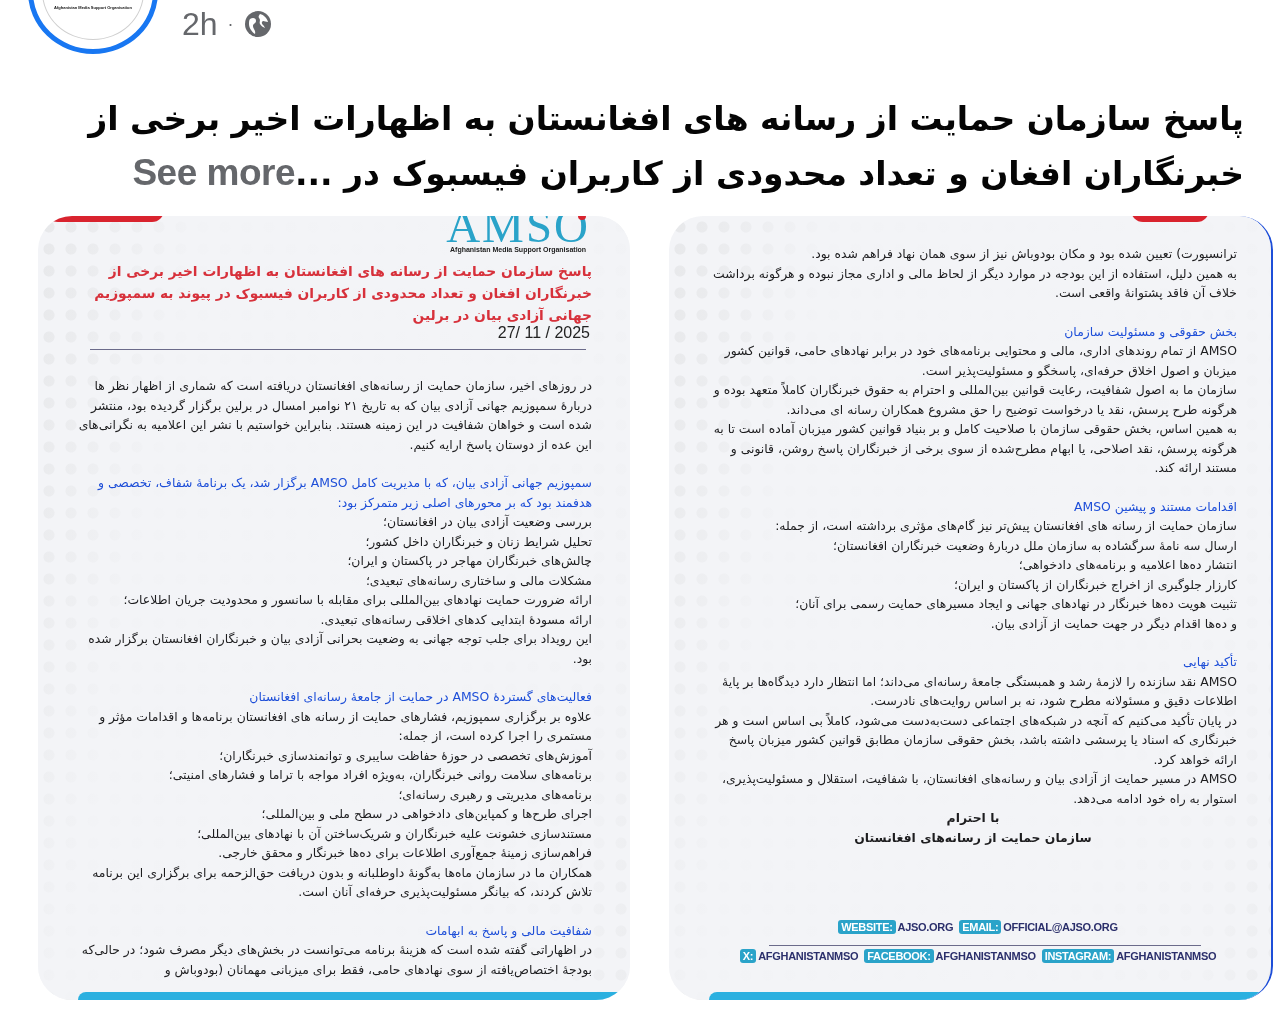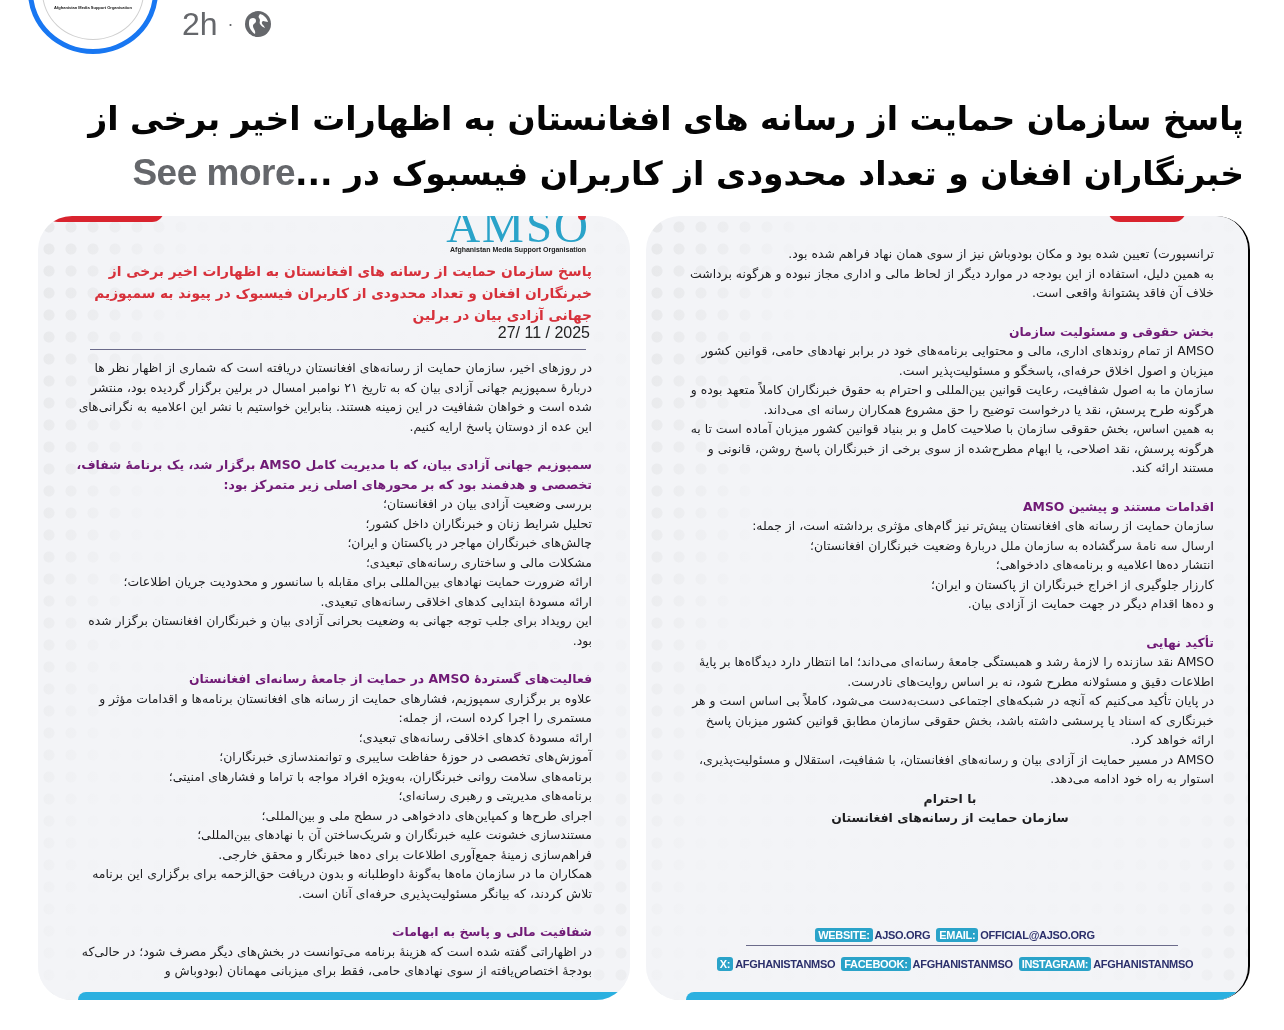--- a/index.html
+++ b/index.html
@@ -14,21 +14,21 @@
   .meta .dot { font-size: 18px; }
   .globe { width: 28px; height: 28px; }
 
   
   .post-text { position: absolute; left: 40px; right: 40px; top: 92px; direction: rtl; text-align: right; font-family: "DejaVu Sans", sans-serif; font-size: 33px; line-height: 54px; font-weight: bold; color: #050505; letter-spacing: -0.5px; }
   .see-more { color: #65676b; font-family: "Liberation Sans", sans-serif; font-weight: bold; font-size: 37px; }
 
   
   .card { position: absolute; top: 216px; height: 784px; background: #f3f4f7; border-radius: 34px; overflow: hidden; }
   .card-left { left: 38px; width: 592px; }
-  .card-right { left: 646px; width: 604px; border-right: 2px solid #000000; }
+  .card-right { left: 669px; width: 604px; border-right: 2px solid #1d4ed8; }
   .card::before { content: ""; position: absolute; inset: 0;
     background-image: radial-gradient(circle, rgba(150,150,150,0.22) 5px, transparent 6px);
     background-size: 22px 22px; opacity: 0.6; pointer-events: none; }
   .card .fade { position: absolute; inset: 0; background: linear-gradient(100deg, rgba(243,244,247,0) 0%, rgba(243,244,247,0.92) 22%, rgba(243,244,247,0.98) 60%, rgba(243,244,247,0.85) 90%, rgba(243,244,247,0.4) 100%); pointer-events: none; }
   .red-tab { position: absolute; top: -8px; height: 14px; background: #d9232e; border-radius: 0 0 12px 12px; }
   .card-left .red-tab { left: 8px; width: 118px; }
   .card-right .red-tab { right: 62px; width: 78px; }
   .blue-bar { position: absolute; bottom: 0; left: 40px; right: 0; height: 8px; background: #2bb0e0; border-radius: 8px 8px 0 0; }
 
   .content { position: absolute; direction: rtl; text-align: right; font-family: "DejaVu Sans", sans-serif; font-size: 12.4px; line-height: 19.5px; color: #1d1d1f; }
@@ -37,26 +37,26 @@
 
   .logo { position: absolute; right: 40px; top: -10px; text-align: center; direction: ltr; }
   .logo-mark { font-family: "Liberation Serif", serif; font-size: 47px; color: #2aa3c9; line-height: 40px; letter-spacing: 2px; position: relative; }
   .logo-mark .reddot { position: absolute; right: 4px; top: 6px; width: 8px; height: 8px; background: #d9232e; border-radius: 50%; }
   .logo-sub { font-family: "Liberation Sans", sans-serif; font-size: 7px; font-weight: bold; color: #222; }
 
   .doc-title { position: absolute; left: 20px; right: 38px; top: 44px; direction: rtl; text-align: right; font-family: "DejaVu Sans", sans-serif; font-weight: bold; color: #d7313b; font-size: 13.8px; line-height: 22px; }
   .doc-date { position: absolute; right: 40px; top: 108px; font-family: "Liberation Sans", sans-serif; font-size: 16px; color: #222; direction: ltr; }
   .doc-rule { position: absolute; left: 52px; right: 44px; top: 133px; height: 1px; background: #6b6b8a; }
 
-  .sec-head { font-weight: bold; color: #701a75; }
+  .sec-head { font-weight: normal; color: #1d4ed8; }
   .gap { height: 19px; }
   .center { text-align: center; font-weight: bold; }
 
   .footer { position: absolute; left: 30px; right: 30px; bottom: 30px; font-family: "Liberation Sans", sans-serif; font-size: 11px; font-weight: bold; color: #2b2f6b; text-align: center; letter-spacing: -0.3px; }
-  .footer-row { display: flex; justify-content: center; gap: 6px; align-items: flex-end; height: 20px; padding-left: 16px; }
+  .footer-row { display: flex; justify-content: center; gap: 6px; align-items: flex-start; height: 20px; padding-left: 16px; }
   .footer-rule { height: 1px; background: #6b6b8a; margin: 4px 40px 4px 70px; }
   .tag { background: #2aa3c9; color: #fff; padding: 1px 3px; border-radius: 3px; margin-right: 2px; }
 </style>
 </head>
 <body>
 
 <div class="avatar-wrap">
   <div class="avatar-inner"></div>
   <div class="avatar-caption">Afghanistan Media Support Organisation</div>
 </div>
@@ -78,35 +78,34 @@
   <div class="fade"></div>
   <div class="red-tab"></div>
   <div class="logo">
     <div class="logo-mark"><span>AMSO</span><span class="reddot"></span></div>
     <div class="logo-sub">Afghanistan Media Support Organisation</div>
   </div>
   <div class="doc-title">پاسخ سازمان حمایت از رسانه های افغانستان  به اظهارات اخیر برخی از خبرنگاران افغان و تعداد محدودی از کاربران فیسبوک در پیوند به سمپوزیم جهانی آزادی بیان در برلین</div>
   <div class="doc-date">27/ 11 / 2025</div>
   <div class="doc-rule"></div>
 
-  <div class="content" style="top:142px;">
+  <div class="content" style="top:160px;">
     <div>در روزهای اخیر، سازمان حمایت از رسانه‌های افغانستان دریافته است که شماری از اظهار نظر ها دربارهٔ سمپوزیم جهانی آزادی بیان که به تاریخ ۲۱ نوامبر امسال در برلین برگزار گردیده بود، منتشر شده است و خواهان شفافیت در این زمینه هستند. بنابراین خواستیم با نشر این اعلامیه به نگرانی‌های این عده از دوستان پاسخ ارایه کنیم.</div>
     <div class="gap"></div>
     <div class="sec-head">سمپوزیم جهانی آزادی بیان، که با مدیریت کامل AMSO برگزار شد، یک برنامهٔ شفاف، تخصصی و هدفمند بود که بر محورهای اصلی زیر متمرکز بود:</div>
     <div>بررسی وضعیت آزادی بیان در افغانستان؛</div>
     <div>تحلیل شرایط زنان و خبرنگاران داخل کشور؛</div>
     <div>چالش‌های خبرنگاران مهاجر در پاکستان و ایران؛</div>
     <div>مشکلات مالی و ساختاری رسانه‌های تبعیدی؛</div>
     <div>ارائه ضرورت حمایت نهادهای بین‌المللی برای مقابله با سانسور و محدودیت جریان اطلاعات؛</div>
     <div>ارائه مسودهٔ ابتدایی کدهای اخلاقی رسانه‌های تبعیدی.</div>
     <div>این رویداد برای جلب توجه جهانی به وضعیت بحرانی آزادی بیان و خبرنگاران افغانستان برگزار شده بود.</div>
     <div class="gap"></div>
     <div class="sec-head">فعالیت‌های گستردهٔ AMSO در حمایت از جامعهٔ رسانه‌ای افغانستان</div>
     <div>علاوه بر برگزاری سمپوزیم، فشارهای حمایت از رسانه های افغانستان  برنامه‌ها و اقدامات مؤثر و مستمری را اجرا کرده است، از جمله:</div>
-    <div>ارائه مسودهٔ کدهای اخلاقی رسانه‌های تبعیدی؛</div>
     <div>آموزش‌های تخصصی در حوزهٔ حفاظت سایبری و توانمندسازی خبرنگاران؛</div>
     <div>برنامه‌های سلامت روانی خبرنگاران، به‌ویژه افراد مواجه با تراما و فشارهای امنیتی؛</div>
     <div>برنامه‌های مدیریتی و رهبری رسانه‌ای؛</div>
     <div>اجرای طرح‌ها و کمپاین‌های دادخواهی در سطح ملی و بین‌المللی؛</div>
     <div>مستندسازی خشونت علیه خبرنگاران و شریک‌ساختن آن با نهادهای بین‌المللی؛</div>
     <div>فراهم‌سازی زمینهٔ جمع‌آوری اطلاعات برای ده‌ها خبرنگار و محقق خارجی.</div>
     <div>همکاران ما در سازمان ماه‌ها به‌گونهٔ داوطلبانه و بدون دریافت حق‌الزحمه برای برگزاری این برنامه تلاش کردند، که بیانگر مسئولیت‌پذیری حرفه‌ای آنان است.</div>
     <div class="gap"></div>
     <div class="sec-head">شفافیت مالی و پاسخ به ابهامات</div>
     <div>در اظهاراتی گفته شده است که هزینهٔ برنامه می‌توانست در بخش‌های دیگر مصرف شود؛ در حالی‌که بودجهٔ اختصاص‌یافته از سوی نهادهای حامی، فقط برای میزبانی مهمانان (بودوباش و</div>
@@ -125,20 +124,21 @@
     <div class="sec-head">بخش حقوقی و مسئولیت سازمان</div>
     <div>AMSO از تمام روندهای اداری، مالی و محتوایی برنامه‌های خود در برابر نهادهای حامی، قوانین کشور میزبان و اصول اخلاق حرفه‌ای، پاسخگو و مسئولیت‌پذیر است.</div>
     <div>سازمان ما به اصول شفافیت، رعایت قوانین بین‌المللی و احترام به حقوق خبرنگاران کاملاً متعهد بوده و هرگونه طرح پرسش، نقد یا درخواست توضیح را حق مشروع همکاران رسانه ای می‌داند.</div>
     <div>به همین اساس، بخش حقوقی سازمان با صلاحیت کامل و بر بنیاد قوانین کشور میزبان آماده است تا به هرگونه پرسش، نقد اصلاحی، یا ابهام مطرح‌شده از سوی برخی از خبرنگاران  پاسخ روشن، قانونی و مستند ارائه کند.</div>
     <div class="gap"></div>
     <div class="sec-head">اقدامات مستند و پیشین AMSO</div>
     <div>سازمان حمایت از رسانه های افغانستان  پیش‌تر نیز گام‌های مؤثری برداشته است، از جمله:</div>
     <div>ارسال سه نامهٔ سرگشاده به سازمان ملل دربارهٔ وضعیت خبرنگاران افغانستان؛</div>
     <div>انتشار ده‌ها اعلامیه و برنامه‌های دادخواهی؛</div>
     <div>کارزار جلوگیری از اخراج خبرنگاران از پاکستان و ایران؛</div>
+    <div>تثبیت هویت ده‌ها خبرنگار در نهادهای جهانی و ایجاد مسیرهای حمایت رسمی برای آنان؛</div>
     <div>و ده‌ها اقدام دیگر در جهت حمایت از آزادی بیان.</div>
     <div class="gap"></div>
     <div class="sec-head">تأکید نهایی</div>
     <div>AMSO نقد سازنده را لازمهٔ رشد و همبستگی جامعهٔ رسانه‌ای می‌داند؛ اما انتظار دارد دیدگاه‌ها بر پایهٔ اطلاعات دقیق و مسئولانه مطرح شود، نه بر اساس روایت‌های نادرست.</div>
     <div>در پایان تأکید می‌کنیم که آنچه در شبکه‌های اجتماعی دست‌به‌دست می‌شود، کاملاً بی اساس است و هر خبرنگاری که اسناد یا پرسشی داشته باشد، بخش حقوقی سازمان مطابق قوانین کشور میزبان پاسخ ارائه خواهد کرد.</div>
     <div>AMSO در مسیر حمایت از آزادی بیان و رسانه‌های افغانستان، با شفافیت، استقلال و مسئولیت‌پذیری، استوار به راه خود ادامه می‌دهد.</div>
     <div class="center">با احترام</div>
     <div class="center">سازمان حمایت از رسانه‌های افغانستان</div>
   </div>
 

